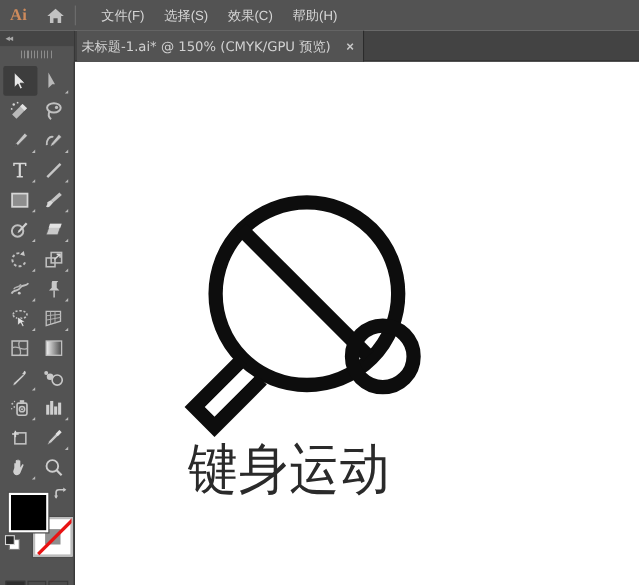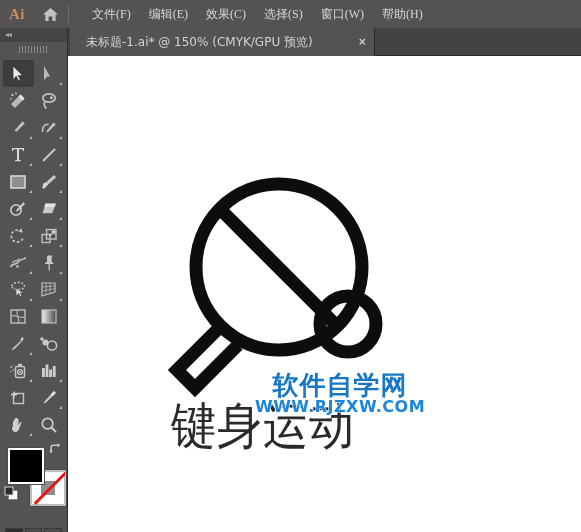--- a/index.html
+++ b/index.html
@@ -28,21 +28,21 @@
     width: 32px; height: 28px;
     display: flex; align-items: center; justify-content: center;
   }
   .menu-sep {
     width: 1px; height: 18px; background: #6e6e6e; margin: 0 2px 0 2px;
   }
   .menu-items { display: flex; align-items: center; margin-left: 12px; }
   .menu-item {
     color: #d6d6d6; font-size: 12px; padding: 3px 9px;
     white-space: nowrap; cursor: default;
-    font-family: Liberation Serif, serif;
+    font-family: Liberation Sans, sans-serif;
   }
 
   
   .toolbar {
     position: absolute; left: 0; top: 28px; width: 68px; height: 504px;
     background: #535353;
     border-right: 1px solid #2b2b2b;
   }
   .tb-header {
     height: 14px; background: #454545;
@@ -115,24 +115,23 @@
   
   .tabbar {
     position: absolute; left: 68px; top: 28px; width: 513px; height: 28px;
     background: #434343;
     border-bottom: 1px solid #2b2b2b;
   }
   .doc-tab {
     position: absolute; left: 2px; top: 0; height: 28px;
     background: #535353;
     display: flex; align-items: center;
-    padding: 0 8px 0 16px;
+    padding: 0 8px 0 4px;
     border-right: 1px solid #2b2b2b;
     cursor: default;
-    gap: 32px;
   }
   .doc-tab-title {
     color: #d2d2d2; font-size: 12px; white-space: nowrap;
     font-family: "DejaVu Sans", "Liberation Sans", sans-serif;
   }
   .doc-tab-close {
     color: #c9c9c9; font-size: 12px; margin-left: 14px;
     line-height: 1; font-weight: bold; cursor: pointer;
   }
 
@@ -180,24 +179,22 @@
   <div class="menubar">
     <div class="ai-logo">Ai</div>
     <div class="home-btn">
       <svg width="17" height="15" viewBox="0 0 17 15" aria-hidden="true">
         <path d="M8.5 1 L16 7.6 L13.6 7.6 L13.6 14 L10.4 14 L10.4 9.6 L6.6 9.6 L6.6 14 L3.4 14 L3.4 7.6 L1 7.6 Z" fill="#c2c2c2"></path>
       </svg>
     </div>
     <div class="menu-sep"></div>
     <div class="menu-items">
       <div class="menu-item">文件(F)</div>
-      <div class="menu-item">编辑(E)</div>
+      <div class="menu-item">选择(S)</div>
       <div class="menu-item">效果(C)</div>
-      <div class="menu-item">选择(S)</div>
-      <div class="menu-item">窗口(W)</div>
       <div class="menu-item">帮助(H)</div>
     </div>
   </div>
 
   <div class="tabbar">
     <div class="doc-tab">
       <span class="doc-tab-title">未标题-1.ai* @ 150% (CMYK/GPU 预览)</span>
       <span class="doc-tab-close">×</span>
     </div>
   </div>
@@ -482,19 +479,15 @@
 
           <path d="M63 156 L20 199 L38 217 L81 174"></path>
 
           <circle cx="191" cy="153" r="28"></circle>
         </g>
       </svg>
     </div>
 
     <div class="art-text">键身运动</div>
 
-    <div class="watermark">
-      <div class="wm-cn">软件自学网</div>
-      <div class="wm-url">WWW.RJZXW.COM</div>
-    </div>
   </div>
 
 </div>
 
 </body></html>

